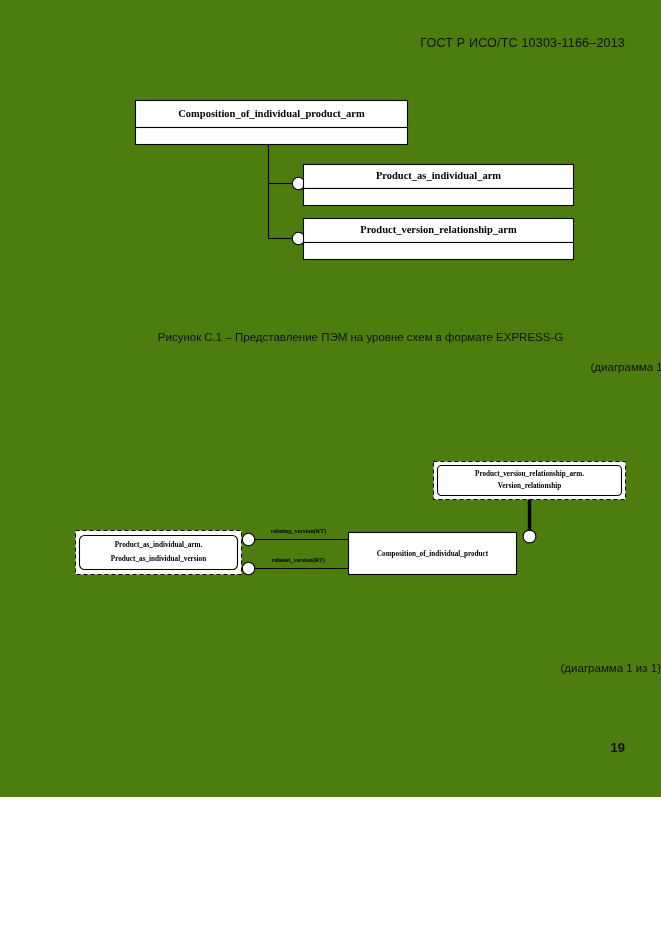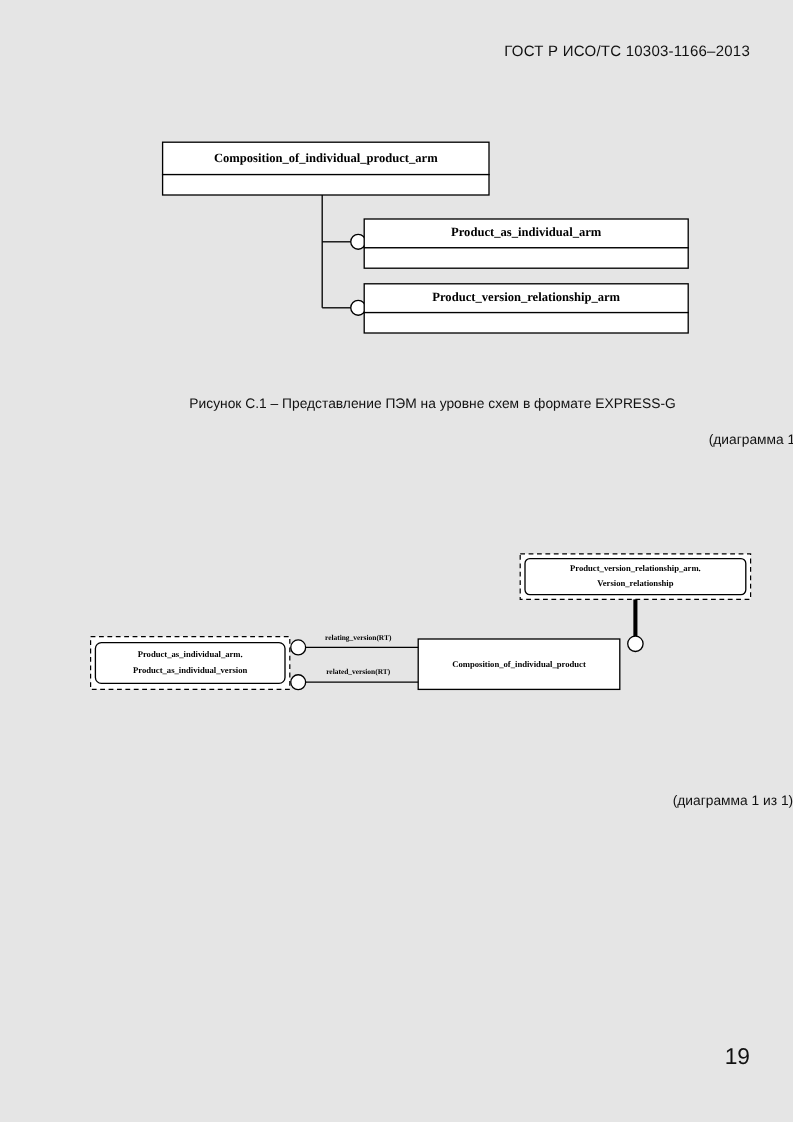--- a/index.html
+++ b/index.html
@@ -4,22 +4,22 @@
 <title>ГОСТ Р ИСО/ТС 10303-1166–2013 — стр. 19</title>
 <style>
   html, body {
     margin: 0;
     padding: 0;
     background: #ffffff;
   }
   #page {
     position: relative;
     width: 661px;
-    height: 935px;
-    background: #e5e5e5;
+    height: 797px;
+    background: #4d7c0f;
     overflow: hidden;
     font-family: "Liberation Sans", sans-serif;
     color: #000000;
   }
 
   
   .doc-header {
     position: absolute;
     top: 36px;
     right: 36px;
@@ -29,22 +29,23 @@
     white-space: nowrap;
     color: #111111;
   }
 
   
   .page-number {
     position: absolute;
     right: 36px;
     bottom: 42px;
     font-family: "Liberation Sans", sans-serif;
-    font-size: 19px;
+    font-size: 13px;
     color: #111111;
+    font-weight: bold;
   }
 
   
   .caption {
     position: absolute;
     left: 0;
     width: 661px;
     text-align: center;
     font-family: "Liberation Sans", sans-serif;
     font-size: 11.5px;
@@ -111,21 +112,21 @@
     stroke-width: 1.1;
   }
 </style>
 </head>
 <body>
 
 <div id="page">
 
   <div class="doc-header">ГОСТ Р ИСО/ТС 10303-1166–2013</div>
 
-  <div class="diagram" style="left:120px; top:110px;">
+  <div class="diagram" style="left:120px; top:92px;">
     <svg width="470" height="170" viewBox="0 0 470 170" xmlns="http://www.w3.org/2000/svg">
 
       <g>
         <rect class="box-solid" x="15.5" y="8.5" width="272" height="27"></rect>
         <rect class="box-solid" x="15.5" y="35.5" width="272" height="17"></rect>
         <text class="ent-label" x="151.5" y="22.5">Composition_of_individual_product_arm</text>
       </g>
 
       <g>
         <line class="conn" x1="148.5" y1="52.5" x2="148.5" y2="146.5"></line>

